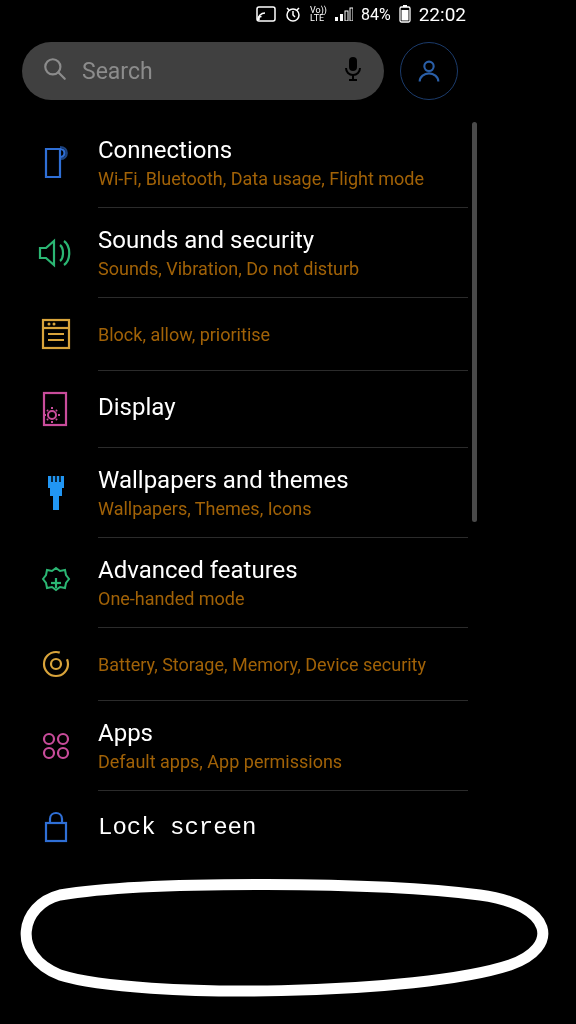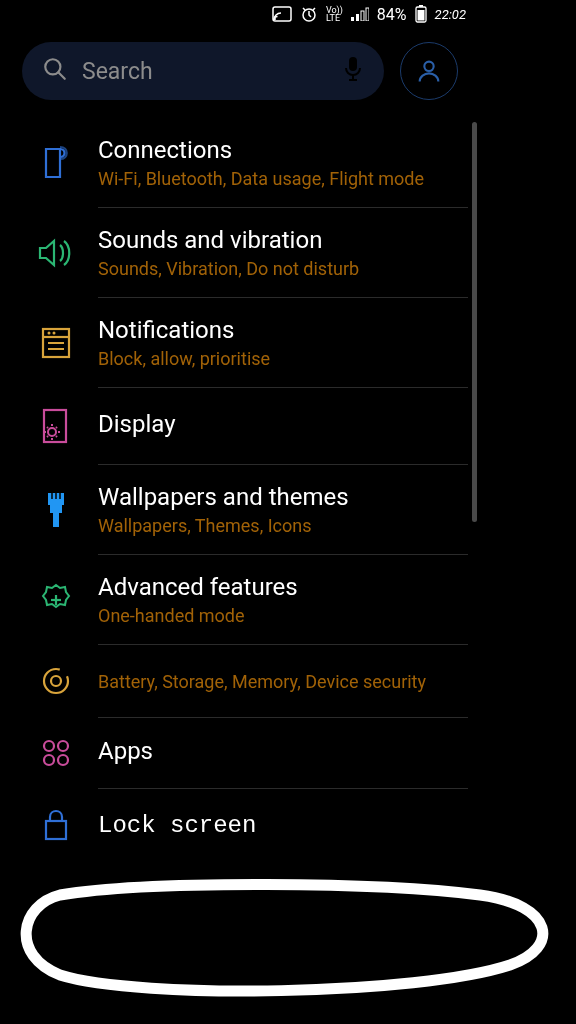--- a/index.html
+++ b/index.html
@@ -6,21 +6,21 @@
   html, body { width: 576px; height: 1024px; background: #000; font-family: -apple-system, Roboto, Arial, sans-serif; overflow: hidden; color: #fff; }
   .screen { width: 480px; height: 1024px; position: relative; background: #000; border-radius: 19px; }
 
   
   .status-bar { height: 28px; display: flex; justify-content: flex-end; align-items: center; gap: 8px; padding: 0 14px; font-size: 16px; color: #fff; }
   .status-bar .sig { display:inline-flex; align-items:center; gap:2px;}
   .status-bar svg { display:block; }
 
   
   .search-row { display: flex; align-items: center; gap: 16px; padding: 14px 22px 18px 22px; }
-  .search-pill { flex: 1; height: 58px; background: #0f172a; border-radius: 30px; display: flex; align-items: center; padding: 0 20px; }
+  .search-pill { flex: 1; height: 58px; background: #404040; border-radius: 30px; display: flex; align-items: center; padding: 0 20px; }
   .search-pill .mag { margin-right: 14px; }
   .search-pill .ph { color: #8c8c8c; font-size: 23px; flex:1; }
   .search-pill .mic { margin-left: auto; }
   .profile-btn { width: 58px; height: 58px; border-radius: 50%; border: 1.5px solid #1b3b6b; display:flex; align-items:center; justify-content:center; }
 
   
   .list { padding: 0 0 0 0; }
   .row { display: flex; align-items: center; padding: 18px 4px 18px 24px; position: relative; }
   .row .icon-slot { width: 64px; display:flex; align-items:center; justify-content:center; }
   .row .txt { flex:1; padding-left: 10px; }
@@ -65,21 +65,21 @@
         </svg>
   </span>
   <span>84%</span>
   <span>
     <svg width="12" height="18" viewBox="0 0 12 18">
           <rect x="1" y="2" width="10" height="15" rx="1.5" fill="none" stroke="#fff" stroke-width="1.3"></rect>
           <rect x="2.5" y="5" width="7" height="10.5" fill="#fff"></rect>
           <rect x="4" y="0" width="4" height="2" fill="#fff"></rect>
         </svg>
   </span>
-  <span style="font-size:13px;font-style:italic;">22:02</span>
+  <span style="font-size:19px;">22:02</span>
 </div>
 
 <div class="search-row">
   <div class="search-pill">
     <span class="mag">
       <svg width="26" height="26" viewBox="0 0 24 24">
             <circle cx="10" cy="10" r="7" fill="none" stroke="#8c8c8c" stroke-width="2"></circle>
             <line x1="15" y1="15" x2="21" y2="21" stroke="#8c8c8c" stroke-width="2" stroke-linecap="round"></line>
           </svg>
     </span>
@@ -120,39 +120,38 @@
 
   <div class="row">
     <div class="icon-slot">
       <svg width="40" height="36" viewBox="0 0 40 36">
         <path d="M4 13h6l8-7v24l-8-7H4z" fill="none" stroke="#2bb673" stroke-width="2.2"></path>
         <path d="M24 10c4 3 4 13 0 16" fill="none" stroke="#2bb673" stroke-width="2.2"></path>
         <path d="M28 6c7 5 7 19 0 24" fill="none" stroke="#2bb673" stroke-width="2.2"></path>
       </svg>
     </div>
     <div class="txt">
-      <div class="title">Sounds and vibration</div>
+      <div class="title">Sounds and security</div>
       <div class="sub">Sounds, Vibration, Do not disturb</div>
     </div>
   </div>
   <div class="divider"></div>
 
   <div class="row">
     <div class="icon-slot">
       <svg width="36" height="36" viewBox="0 0 36 36">
         <rect x="5" y="4" width="26" height="28" fill="none" stroke="#d9a43b" stroke-width="2.2"></rect>
         <line x1="5" y1="12" x2="31" y2="12" stroke="#d9a43b" stroke-width="2.2"></line>
         <circle cx="11" cy="8" r="1.5" fill="#d9a43b"></circle>
             <circle cx="16" cy="8" r="1.5" fill="#d9a43b"></circle>
         <line x1="10" y1="18" x2="26" y2="18" stroke="#d9a43b" stroke-width="2"></line>
         <line x1="10" y1="24" x2="26" y2="24" stroke="#d9a43b" stroke-width="2"></line>
       </svg>
     </div>
     <div class="txt">
-      <div class="title">Notifications</div>
       <div class="sub">Block, allow, prioritise</div>
     </div>
   </div>
   <div class="divider"></div>
 
   <div class="row">
     <div class="icon-slot">
       <svg width="36" height="40" viewBox="0 0 36 40">
         <rect x="6" y="4" width="22" height="32" fill="none" stroke="#c94c9b" stroke-width="2.2"></rect>
         <circle cx="14" cy="26" r="4" fill="none" stroke="#c94c9b" stroke-width="2"></circle>
@@ -215,20 +214,21 @@
     <div class="icon-slot">
       <svg width="34" height="34" viewBox="0 0 34 34">
         <circle cx="10" cy="10" r="5" fill="none" stroke="#c94c9b" stroke-width="2.2"></circle>
         <circle cx="24" cy="10" r="5" fill="none" stroke="#c94c9b" stroke-width="2.2"></circle>
         <circle cx="10" cy="24" r="5" fill="none" stroke="#c94c9b" stroke-width="2.2"></circle>
         <circle cx="24" cy="24" r="5" fill="none" stroke="#c94c9b" stroke-width="2.2"></circle>
       </svg>
     </div>
     <div class="txt">
       <div class="title">Apps</div>
+      <div class="sub">Default apps, App permissions</div>
     </div>
   </div>
   <div class="divider"></div>
 
   <div class="row last-row" style="padding-bottom:4px;">
     <div class="icon-slot">
       <svg width="32" height="36" viewBox="0 0 32 36">
         <rect x="6" y="14" width="20" height="18" fill="none" stroke="#2f6fd6" stroke-width="2.2"></rect>
         <path d="M10 14v-4c0-4 3-6 6-6s6 2 6 6v4" fill="none" stroke="#2f6fd6" stroke-width="2.2"></path>
       </svg>

